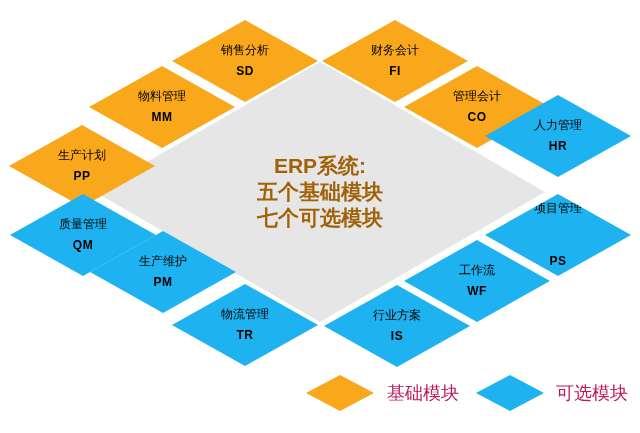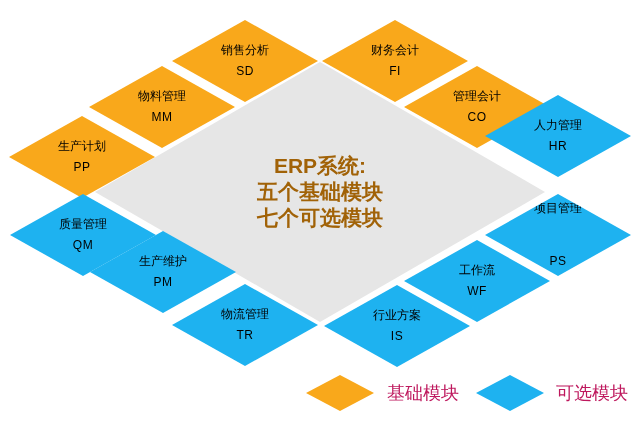--- a/index.html
+++ b/index.html
@@ -36,20 +36,21 @@
   }
   .module {
     width: 146px;
     height: 82px;
     color: #000000;
     font-size: 12px;
     line-height: 21px;
   }
   .module .module-abbr {
     letter-spacing: 0.5px;
+    font-weight: bold;
   }
   .legend-swatch {
     position: absolute;
     width: 68px;
     height: 36px;
     clip-path: polygon(50% 0%, 100% 50%, 50% 100%, 0% 50%);
   }
   .legend-label {
     position: absolute;
     font-size: 18px;
@@ -71,21 +72,21 @@
 
   <div id="modules">
       <div class="diamond module" style="left: 172px; top: 20px; background: rgb(249, 168, 27);">
         <div class="module-name">销售分析</div>
         <div class="module-abbr">SD</div>
       </div>
       <div class="diamond module" style="left: 89px; top: 66px; background: rgb(249, 168, 27);">
         <div class="module-name">物料管理</div>
         <div class="module-abbr">MM</div>
       </div>
-      <div class="diamond module" style="left: 9px; top: 116px; background: rgb(249, 168, 27);">
+      <div class="diamond module" style="left: 9px; top: 125px; background: rgb(249, 168, 27);">
         <div class="module-name">生产计划</div>
         <div class="module-abbr">PP</div>
       </div>
       <div class="diamond module" style="left: 322px; top: 20px; background: rgb(249, 168, 27);">
         <div class="module-name">财务会计</div>
         <div class="module-abbr">FI</div>
       </div>
       <div class="diamond module" style="left: 404px; top: 66px; background: rgb(249, 168, 27);">
         <div class="module-name">管理会计</div>
         <div class="module-abbr">CO</div>

